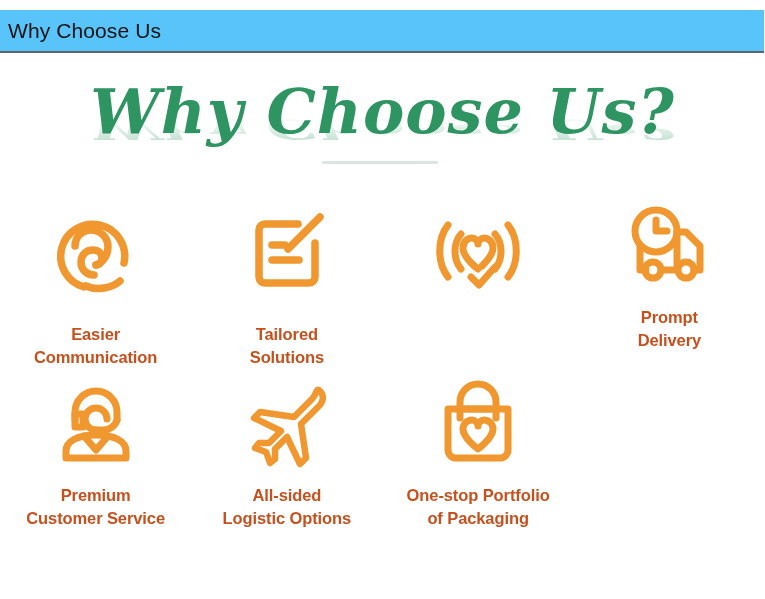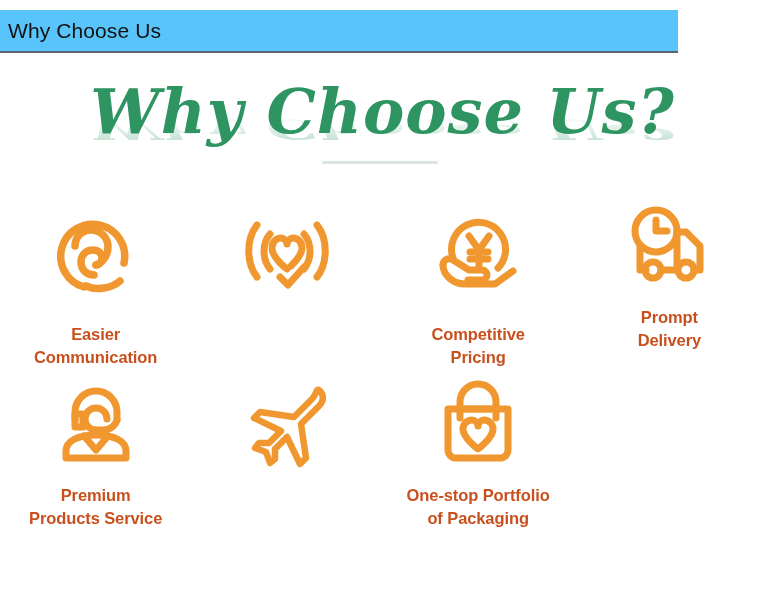--- a/index.html
+++ b/index.html
@@ -7,21 +7,21 @@
     width:765px; height:599px;
     background:#ffffff;
     font-family:"Liberation Sans", sans-serif;
     overflow:hidden;
   }
   .page { position:relative; width:765px; height:599px; background:#ffffff; }
 
   
   .header-bar {
     position:absolute; left:0; top:10px;
-    width:678px; height:43px;
+    width:764px; height:43px;
     background:#58c4fa;
     border-bottom:2px solid #5a666e;
     display:flex; align-items:center;
   }
   .header-title {
     font-size:21px; color:#111111; font-weight:400;
     letter-spacing:0.1px; padding-left:8px;
     white-space:nowrap;
   }
 
@@ -113,49 +113,46 @@
           <path d="M74 60 A32 32 0 1 0 34 84"></path>
           <path d="M36 83 C47 88 62 85 70 78"></path>
           <path d="M44 72 C37 72 31 67 31 59 C31 52 36 47 43 47 C48 47 52 50 52 55 C52 59 49 62 46 62"></path>
           <path d="M46 62 C52 60 58 53 58 44 C58 34 50 27 41 27 C32 27 25 34 25 43"></path>
         </svg>
       </div>
       <div class="cell-label">Easier
 Communication</div>
     </div>
 
+    <div class="cell">
+      <div class="icon-wrap">
+        <svg width="92" height="92" viewBox="0 0 92 92" fill="none" stroke="#f0982f" stroke-width="7.5" stroke-linecap="round" stroke-linejoin="round">
+          <path d="M57 21 H24 A6 6 0 0 0 18 27 V74 A6 6 0 0 0 24 80 H68 A6 6 0 0 0 74 74 V40"></path>
+          <path d="M31 42 H44"></path>
+          <path d="M31 57 H58"></path>
+          <path d="M47 46 L79 14"></path>
+        </svg>
+      </div>
+      <div class="cell-label">Tailored
+Solutions</div>
+    </div>
 
     <div class="cell">
       <div class="icon-wrap">
         <svg width="92" height="92" viewBox="0 0 92 92" fill="none" stroke="#f0982f" stroke-width="7" stroke-linecap="round" stroke-linejoin="round">
           <path d="M29 31 C21 40 21 56 29 66"></path>
           <path d="M16 22 C5 36 5 60 16 74"></path>
           <path d="M63 31 C71 40 71 56 63 66"></path>
           <path d="M76 22 C87 36 87 60 76 74"></path>
           <path d="M46 66 C46 66 31 55 31 45 C31 39 35 35 40 35 C43 35 46 38 46 41 C46 38 49 35 52 35 C57 35 61 39 61 45 C61 52 54 59 50 63"></path>
           <path d="M39 74 L47 82 L63 64"></path>
         </svg>
       </div>
     </div>
 
-    <div class="cell">
-      <div class="icon-wrap">
-        <svg width="92" height="92" viewBox="0 0 92 92" fill="none" stroke="#f0982f" stroke-width="7" stroke-linecap="round" stroke-linejoin="round">
-          <path d="M21 55 A27 27 0 1 1 66 65"></path>
-          <path d="M37 33 L47 47 L57 33"></path>
-          <path d="M47 47 V62"></path>
-          <path d="M38 49 H56"></path>
-          <path d="M38 56 H56"></path>
-          <path d="M11 62 C11 57 16 54 21 57 L37 67 H50 A5 5 0 0 1 50 77 H36"></path>
-          <path d="M11 62 C11 72 21 81 33 81 H63 L81 68"></path>
-        </svg>
-      </div>
-      <div class="cell-label">Competitive
-Pricing</div>
-    </div>
 
     <div class="cell row2">
       <div class="icon-wrap">
         <svg width="92" height="92" viewBox="0 0 92 92" fill="none" stroke="#f0982f" stroke-width="7" stroke-linecap="round" stroke-linejoin="round">
           <circle cx="33" cy="31" r="21"></circle>
           <path d="M33 20 V31 H44"></path>
           <path d="M17 46 V70 H23"></path>
           <path d="M38 70 H54"></path>
           <path d="M54 32 H63 L77 46 V70 H71"></path>
           <path d="M54 32 V70"></path>
@@ -172,29 +169,31 @@
         <svg width="92" height="92" viewBox="0 0 92 92" fill="none" stroke="#f0982f" stroke-width="7" stroke-linecap="round" stroke-linejoin="round">
           <path d="M25 42 V34 A21 21 0 0 1 67 34 V42"></path>
           <path d="M25 36 H33 V49 H25 Z"></path>
           <path d="M67 42 A14 14 0 0 1 53 52 H46"></path>
           <path d="M46 52 A11 11 0 1 1 46 30 A11 11 0 0 1 57 41"></path>
           <path d="M16 80 V73 C16 63 28 57 46 57 C64 57 76 63 76 73 V80 Z"></path>
           <path d="M34 58 L46 72 L58 58"></path>
         </svg>
       </div>
       <div class="cell-label">Premium
-Products Service</div>
+Customer Service</div>
     </div>
 
     <div class="cell row2">
       <div class="icon-wrap">
         <svg width="92" height="92" viewBox="0 0 92 92" fill="none" stroke="#f0982f" stroke-width="6.5" stroke-linecap="round" stroke-linejoin="round">
           <path d="M79 13 C83 17 83 23 78 28 L60 46 L65 80 L59 86 L46 59 L34 71 L34 81 L29 85 L25 74 L14 70 L18 65 H28 L40 53 L13 40 L19 34 L53 39 L71 21 C76 16 75 9 79 13 Z"></path>
         </svg>
       </div>
+      <div class="cell-label">All-sided
+Logistic Options</div>
     </div>
 
     <div class="cell row2">
       <div class="icon-wrap">
         <svg width="92" height="92" viewBox="0 0 92 92" fill="none" stroke="#f0982f" stroke-width="7" stroke-linecap="round" stroke-linejoin="round">
           <path d="M16 31 H76 V72 A8 8 0 0 1 68 80 H24 A8 8 0 0 1 16 72 Z"></path>
           <path d="M28 40 V24 A18 18 0 0 1 64 24 V40"></path>
           <path d="M33 31 H59"></path>
           <path d="M46 71 C46 71 31 60 31 51 C31 46 35 42 40 42 C43 42 46 45 46 48 C46 45 49 42 52 42 C57 42 61 46 61 51 C61 60 46 71 46 71 Z"></path>
         </svg>

